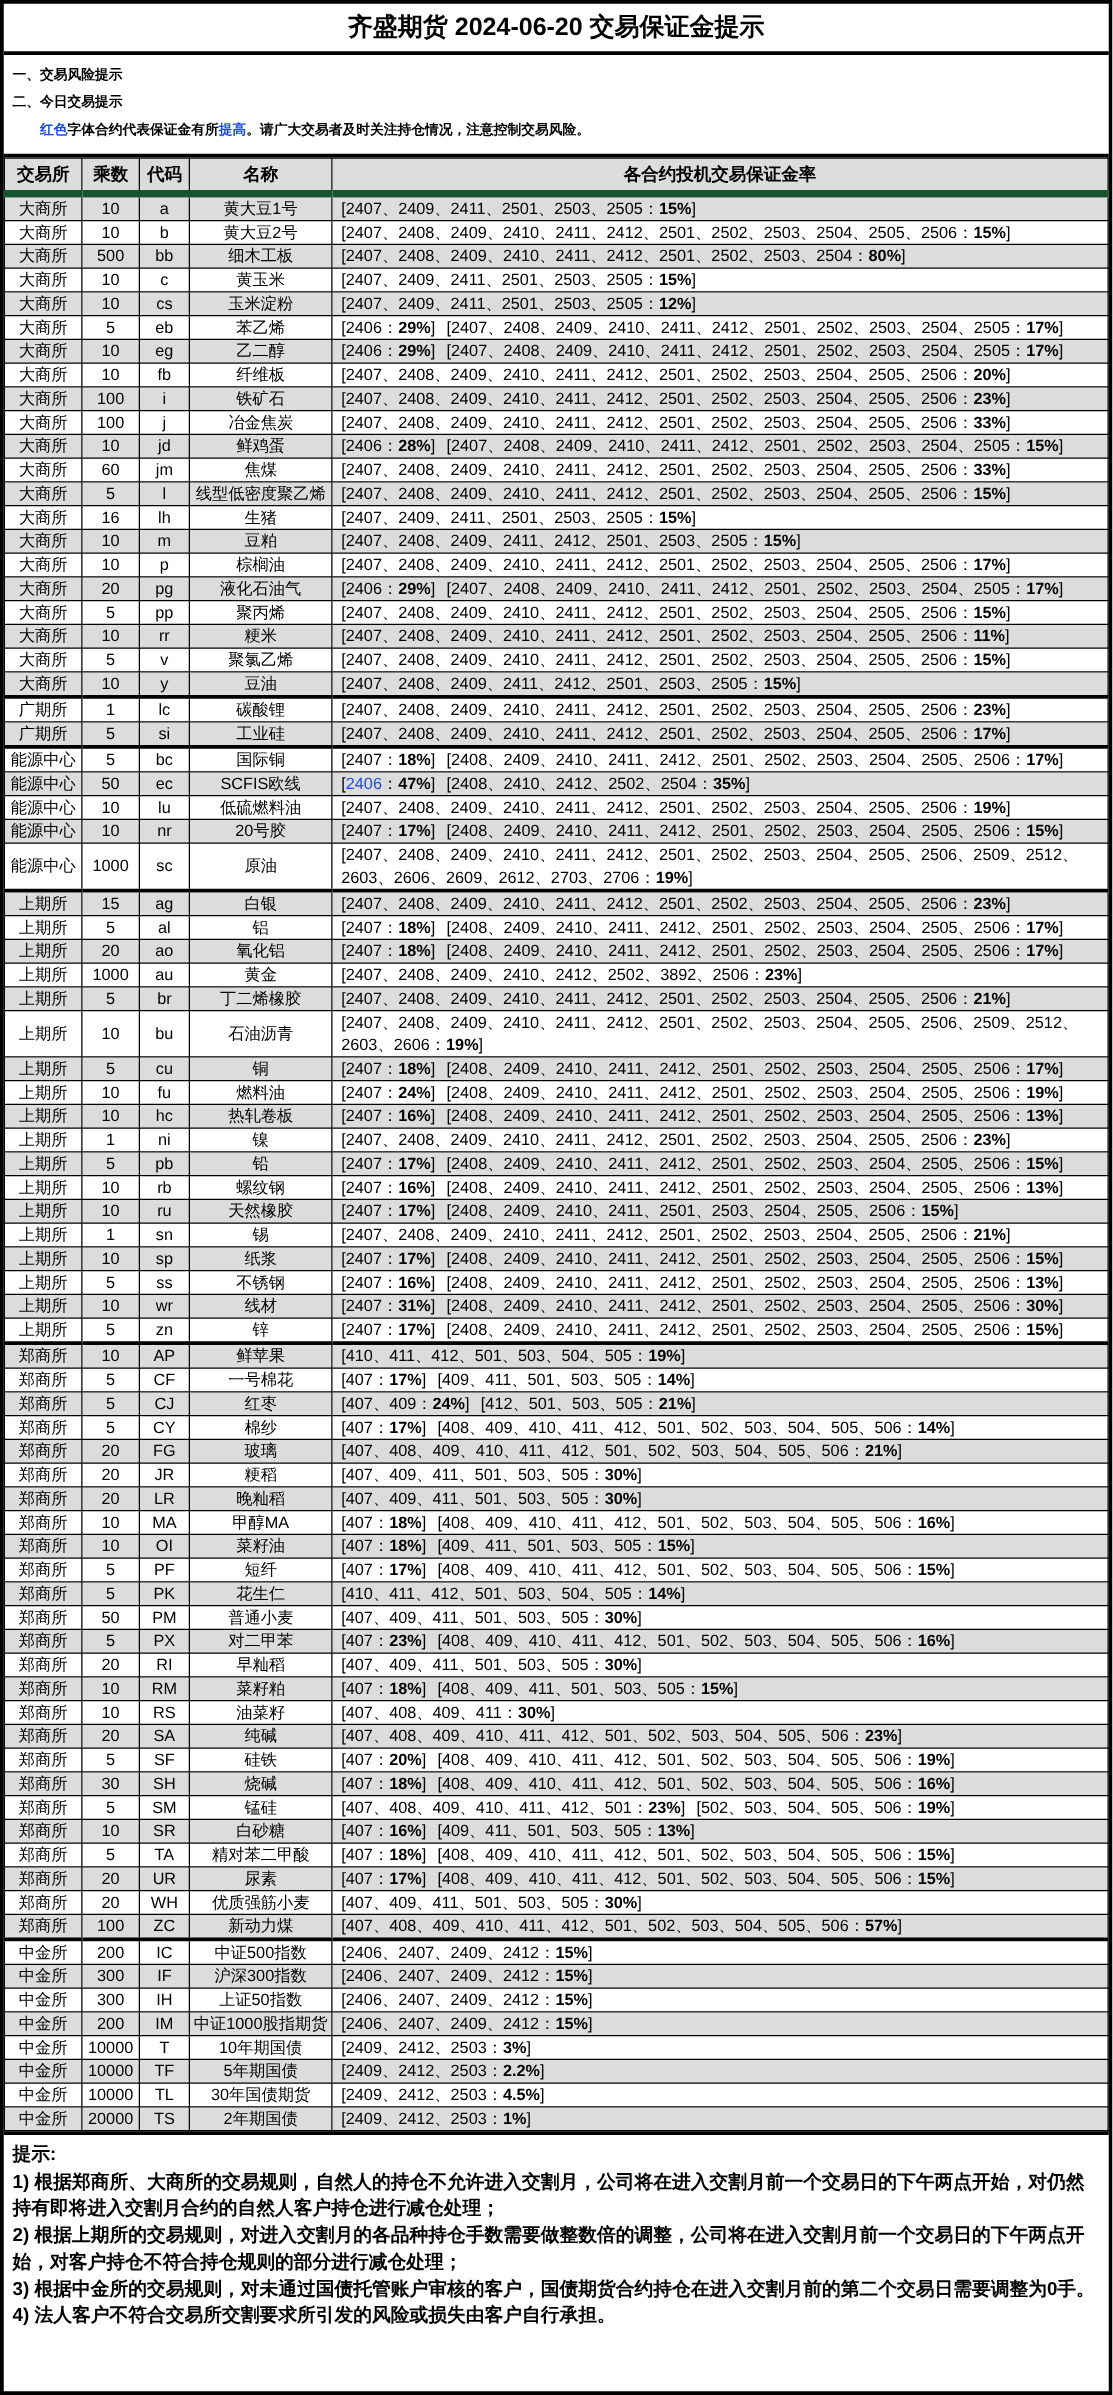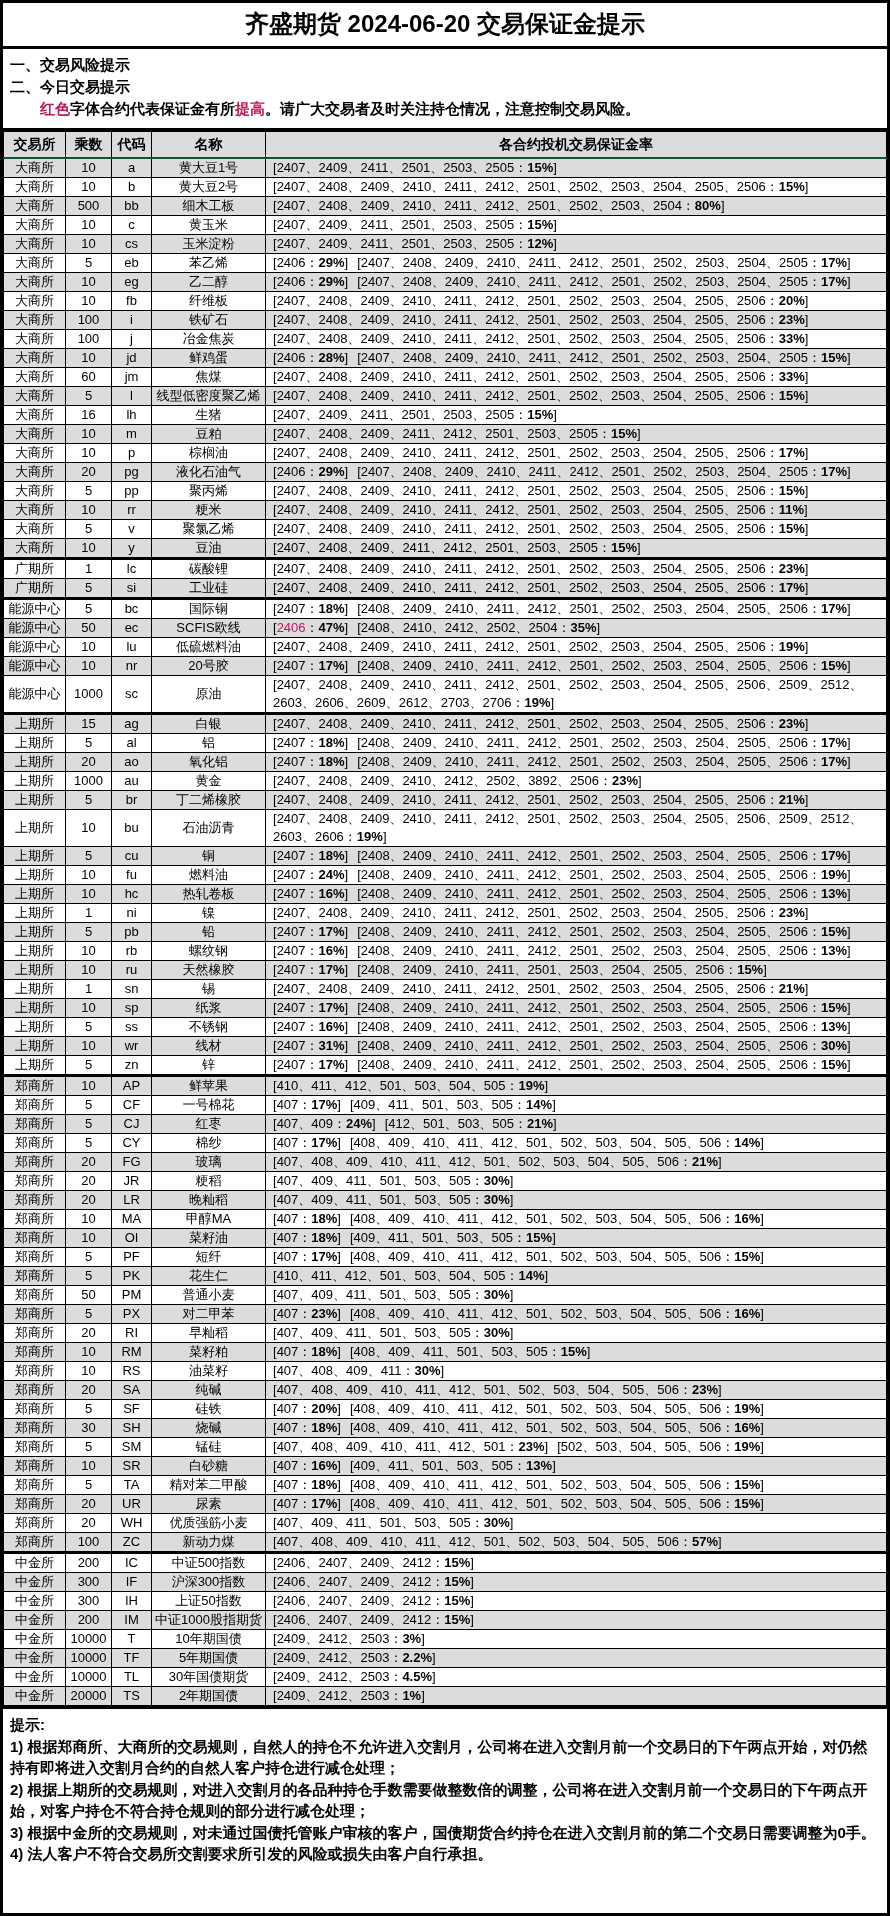--- a/index.html
+++ b/index.html
@@ -1,30 +1,30 @@
 <!DOCTYPE html>
 <html><head>
 <meta charset="utf-8">
 <style>
   html,body{margin:0;padding:0;background:#fff;}
   body{width:890px;font-family:"Liberation Sans",sans-serif;color:#000;}
   .doc{box-sizing:border-box;width:890px;min-height:1916px;border:3px solid #000;background:#fff;}
-  .title{font-size:24px;font-weight:bold;text-align:center;padding:5px 0 6px 0;border-bottom:3px solid #000;}
-  .intro{font-size:15px;font-weight:bold;line-height:22px;padding:5px 7px 8px 7px;border-bottom:3px solid #000;}
+  .title{font-size:20px;font-weight:bold;text-align:center;padding:5px 0 6px 0;border-bottom:3px solid #000;}
+  .intro{font-size:11px;font-weight:bold;line-height:22px;padding:5px 7px 8px 7px;border-bottom:3px solid #000;}
   .intro p{margin:0;}
   .indent{text-indent:2em;}
   table{width:100%;border-collapse:collapse;table-layout:fixed;}
   th,td{border:1px solid #000;overflow:hidden;}
-  th{background:#DCDCDC;font-size:14px;font-weight:bold;height:25px;padding:0;border-bottom:2px solid #14532d;}
+  th{background:#DCDCDC;font-size:14px;font-weight:bold;height:25px;padding:0;border-bottom:6px solid #14532d;}
   td{font-size:13px;line-height:18px;padding:0;text-align:center;vertical-align:middle;}
   td.margin-cell{text-align:left;padding:0 4px 0 7px;}
   tbody tr:nth-child(odd){background:#DCDCDC;}
   tbody tr.group-start td{border-top:3px solid #000;}
   .rate{font-weight:bold;}
-  .red{color:#be185d;}
+  .red{color:#1d4ed8;}
   .seg{margin-right:9px;white-space:normal;}
   .footer{border-top:3px solid #000;font-size:15px;font-weight:bold;line-height:21.5px;padding:5px 7px 7px 7px;}
   .footer p{margin:0;}
 </style>
 </head>
 <body>
 
 <div class="doc">
   <div class="title">齐盛期货 2024-06-20 交易保证金提示</div>
 

